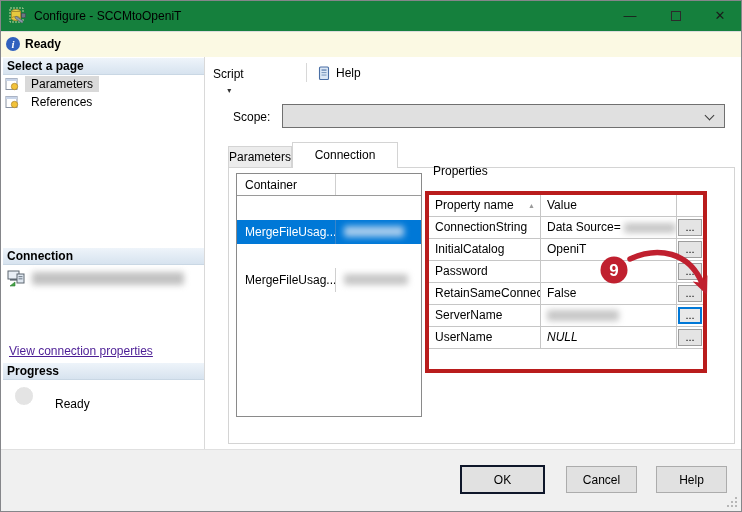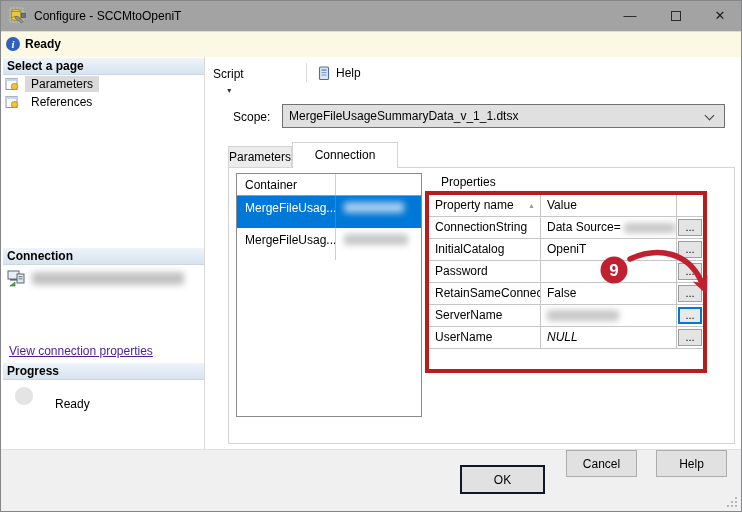--- a/index.html
+++ b/index.html
@@ -1,21 +1,21 @@
 <!DOCTYPE html>
 <html><head>
 <meta charset="utf-8">
 <style>
   * { margin:0; padding:0; box-sizing:border-box; }
   html,body { width:742px; height:512px; }
   body { font-family:"Liberation Sans", sans-serif; font-size:12px; color:#000; background:#fff; }
   .window { position:relative; width:742px; height:512px; border:1px solid #85868a; background:#fff; overflow:hidden; }
 
   
-  .titlebar { position:absolute; left:0; top:0; width:740px; height:31px; background:#a3a3a3; border-bottom:1px solid #dcdcdc; }
+  .titlebar { position:absolute; left:0; top:0; width:740px; height:31px; background:#15803d; border-bottom:1px solid #dcdcdc; }
   .app-icon { position:absolute; left:8px; top:6px; width:18px; height:18px; }
   .title-text { position:absolute; left:33px; top:0; line-height:30px; font-size:12px; }
   .winbtn { position:absolute; top:0; height:30px; text-align:center; line-height:30px; color:#1a1a1a; cursor:default; }
   .winbtn.min { left:606px; width:46px; font-size:13px; }
   .winbtn.max { left:652px; width:46px; }
   .winbtn.max .box { display:inline-block; width:10px; height:10px; border:1px solid #2b2b2b; margin-top:10px; }
   .winbtn.close { left:698px; width:42px; font-size:13px; }
 
   
   .statusbar { position:absolute; left:0; top:31px; width:740px; height:25px; background:#fbf9e3; }
@@ -53,49 +53,49 @@
   
   .tab { position:absolute; text-align:center; border:1px solid #d4d4d4; cursor:default; }
   .tab.inactive { left:227px; top:145px; width:64px; height:22px; line-height:21px; background:#ececec; z-index:1; }
   .tab.active { left:291px; top:141px; width:106px; height:26px; line-height:25px; background:#fff; border-bottom:none; z-index:3; }
   .tab-panel { position:absolute; left:227px; top:166px; width:507px; height:277px; background:#fff; border:1px solid #d4d4d4; z-index:2; }
 
   
   .ctable { position:absolute; left:235px; top:172px; width:186px; height:244px; border:1px solid #8a8a8a; background:#fff; z-index:4; }
   .crow { display:flex; }
   .crow.head { height:22px; border-bottom:1px solid #9a9a9a;flex-direction:column; }
-  .crow.body { height:32px; }
+  .crow.body { height:24px;margin-top:24px; }
   .ccell { padding-left:8px; line-height:22px; white-space:nowrap; overflow:hidden; }
   .crow.body .ccell { line-height:24px; }
   .ccell.c1 { width:99px; border-right:1px solid #cfcfcf; }
   .ccell.c2 { flex:1; }
   .crow.sel { background:#0078d7; color:#fff; }
 
   
-  .props-title { position:absolute; left:432px; top:174px; z-index:4;margin-left:8px; }
+  .props-title { position:absolute; left:432px; top:163px; z-index:4; }
   .pgrid { position:absolute; left:424px; top:190px; width:282px; height:182px; border:4px solid #b91c1c; background:#fff; z-index:4; }
   .prow { display:flex; height:22px; border-bottom:1px solid #c6c6c6; }
   .pcell { padding-left:6px; line-height:21px; white-space:nowrap; overflow:hidden; }
   .pcell.n { width:112px; border-right:1px solid #c6c6c6; display:flex; align-items:center; }
   .pcell.v { flex:1; border-right:1px solid #c6c6c6; display:flex; align-items:center; }
   .pcell.b { width:26px; display:flex; align-items:center; justify-content:center; padding:0; }
   .sort-glyph { margin-left:auto; margin-right:5px; font-size:7px; color:#9a9a9a; }
   .dots-btn { width:24px; height:17px; background:#e4e4e4; border:1px solid #9d9d9d; font-size:11px; line-height:9px;
               text-align:center; cursor:pointer; color:#000; padding:0; font-family:"Liberation Sans",sans-serif; }
   .dots-btn.focused { border:2px solid #0078d7; background:#e9e9e9; }
   .val-bold { font-weight:normal; }
   .val-italic { font-style:italic; }
   .inline-blob { display:inline-block; vertical-align:middle; margin-left:3px; }
 
   
   .anno { position:absolute; left:585px; top:242px; z-index:6; pointer-events:none; }
 
   
   .footer { position:absolute; left:0; top:448px; width:740px; height:62px; background:#f0f0f0; border-top:1px solid #e0e0e0; }
-  .btn { position:absolute; top:0; height:27px; background:#e1e1e1; border:1px solid #acacac; font-size:12px;
+  .btn { position:absolute; top:16px; height:27px; background:#e1e1e1; border:1px solid #acacac; font-size:12px;
          font-family:"Liberation Sans",sans-serif; cursor:pointer; }
   .btn.ok { left:459px; top:15px; width:85px; height:29px; border:2px solid #0f172a; }
   .btn.cancel { left:565px; width:71px; }
   .btn.help { left:655px; width:71px; }
   .grip { position:absolute; right:3px; bottom:3px; }
 </style>
 </head>
 <body>
 
 <div class="window">
@@ -174,21 +174,20 @@
       <rect x="2.5" y="1" width="9" height="12.5" rx="1" fill="#dbe7f5" stroke="#4a6fa5" stroke-width="1.1"></rect>
       <rect x="4.5" y="3.5" width="5" height="1.1" fill="#4a6fa5"></rect>
       <rect x="4.5" y="6" width="5" height="1.1" fill="#7f9cc0"></rect>
       <rect x="4.5" y="8.5" width="5" height="1.1" fill="#7f9cc0"></rect>
     </svg>
     <span>Help</span>
   </div>
 
   <span class="scope-label">Scope:</span>
   <div class="scope-combo">
-    <span>MergeFileUsageSummaryData_v_1_1.dtsx</span>
     <span class="chev"></span>
   </div>
 
   <div class="tab inactive">Parameters</div>
   <div class="tab active">Connection Managers</div>
   <div class="tab-panel"></div>
 
   <div class="ctable">
     <div class="crow head">
       <div class="ccell c1">Container</div>

